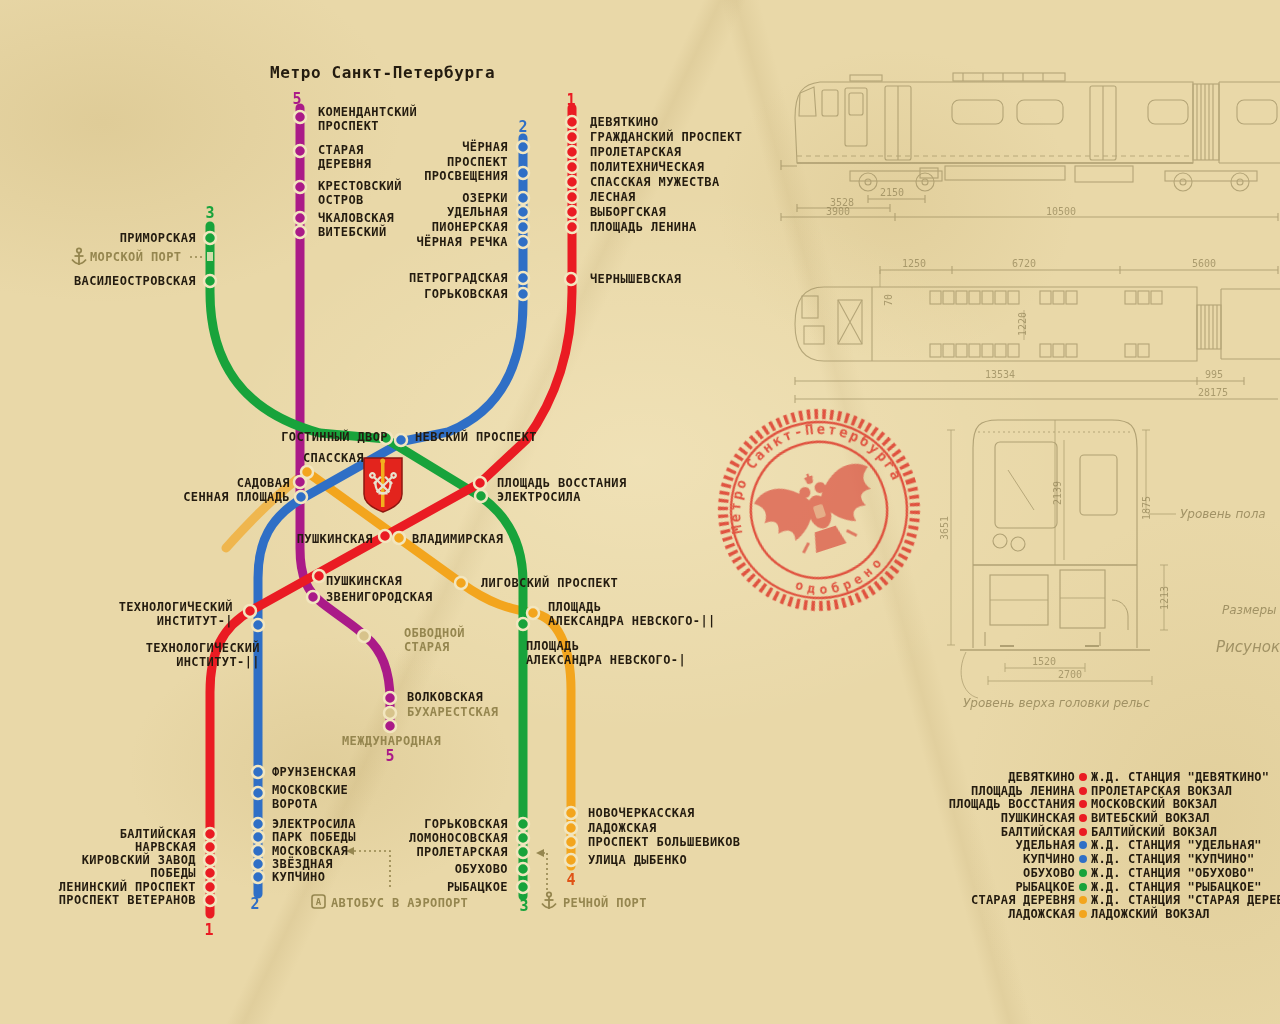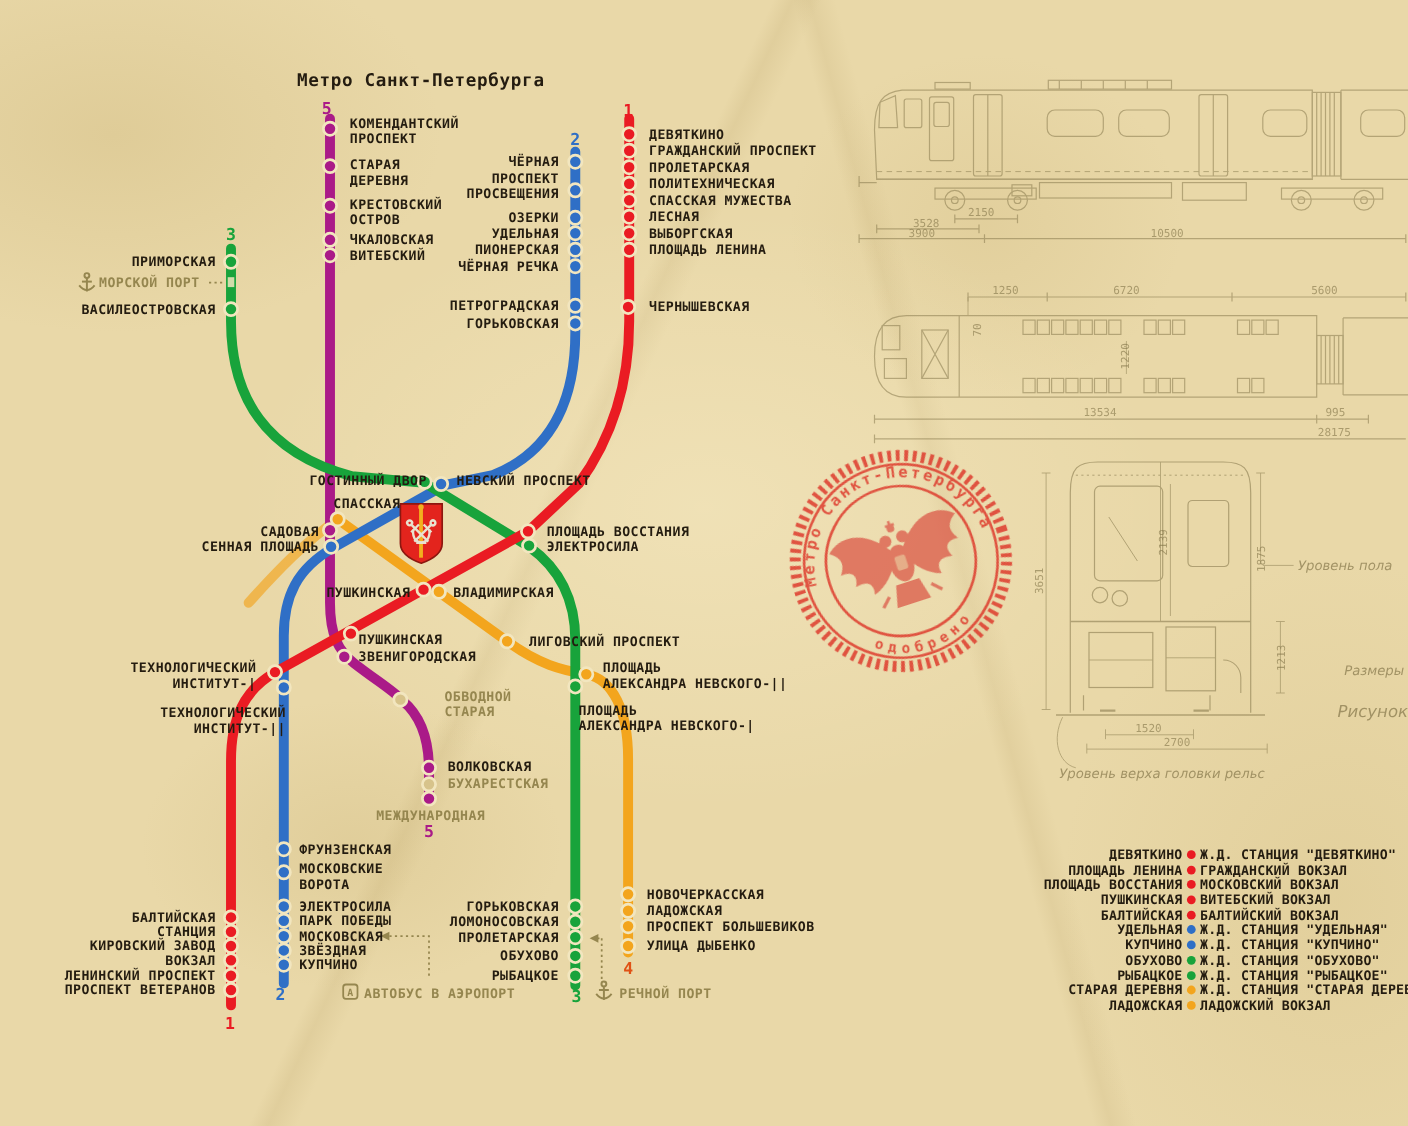--- a/index.html
+++ b/index.html
@@ -444,23 +444,23 @@
       <div>МОСКОВСКИЕ</div>
       <div>ВОРОТА</div>
     </div>
   <div class="lbl" style="left:272px;top:817px">ЭЛЕКТРОСИЛА</div>
   <div class="lbl" style="left:272px;top:830px">ПАРК ПОБЕДЫ</div>
   <div class="lbl" style="left:272px;top:844px">МОСКОВСКАЯ</div>
   <div class="lbl" style="left:272px;top:857px">ЗВЁЗДНАЯ</div>
   <div class="lbl" style="left:272px;top:870px">КУПЧИНО</div>
 
   <div class="lbl rt" style="right:1084px;top:827px">БАЛТИЙСКАЯ</div>
-  <div class="lbl rt" style="right:1084px;top:840px">СТАНЦИЯ</div>
+  <div class="lbl rt" style="right:1084px;top:840px">НАРВСКАЯ</div>
   <div class="lbl rt" style="right:1084px;top:853px">КИРОВСКИЙ ЗАВОД</div>
-  <div class="lbl rt" style="right:1084px;top:866px">ВОКЗАЛ</div>
+  <div class="lbl rt" style="right:1084px;top:866px">ПОБЕДЫ</div>
   <div class="lbl rt" style="right:1084px;top:880px">ЛЕНИНСКИЙ ПРОСПЕКТ</div>
   <div class="lbl rt" style="right:1084px;top:893px">ПРОСПЕКТ ВЕТЕРАНОВ</div>
 
   <div class="lbl rt" style="right:772px;top:817px">ГОРЬКОВСКАЯ</div>
   <div class="lbl rt" style="right:772px;top:831px">ЛОМОНОСОВСКАЯ</div>
   <div class="lbl rt" style="right:772px;top:845px">ПРОЛЕТАРСКАЯ</div>
   <div class="lbl rt" style="right:772px;top:862px">ОБУХОВО</div>
   <div class="lbl rt" style="right:772px;top:880px">РЫБАЦКОЕ</div>
 
   <div class="lbl" style="left:588px;top:806px">НОВОЧЕРКАССКАЯ</div>
@@ -473,21 +473,21 @@
 
   <div class="legend">
     <div class="lrow">
         <span class="lname">ДЕВЯТКИНО</span>
         <span class="ldot ld-red"></span>
         <span class="ldesc">Ж.Д. СТАНЦИЯ "ДЕВЯТКИНО"</span>
       </div>
     <div class="lrow">
         <span class="lname">ПЛОЩАДЬ ЛЕНИНА</span>
         <span class="ldot ld-red"></span>
-        <span class="ldesc">ГРАЖДАНСКИЙ ВОКЗАЛ</span>
+        <span class="ldesc">ПРОЛЕТАРСКАЯ ВОКЗАЛ</span>
       </div>
     <div class="lrow">
         <span class="lname">ПЛОЩАДЬ ВОССТАНИЯ</span>
         <span class="ldot ld-red"></span>
         <span class="ldesc">МОСКОВСКИЙ ВОКЗАЛ</span>
       </div>
     <div class="lrow">
         <span class="lname">ПУШКИНСКАЯ</span>
         <span class="ldot ld-red"></span>
         <span class="ldesc">ВИТЕБСКИЙ ВОКЗАЛ</span>

